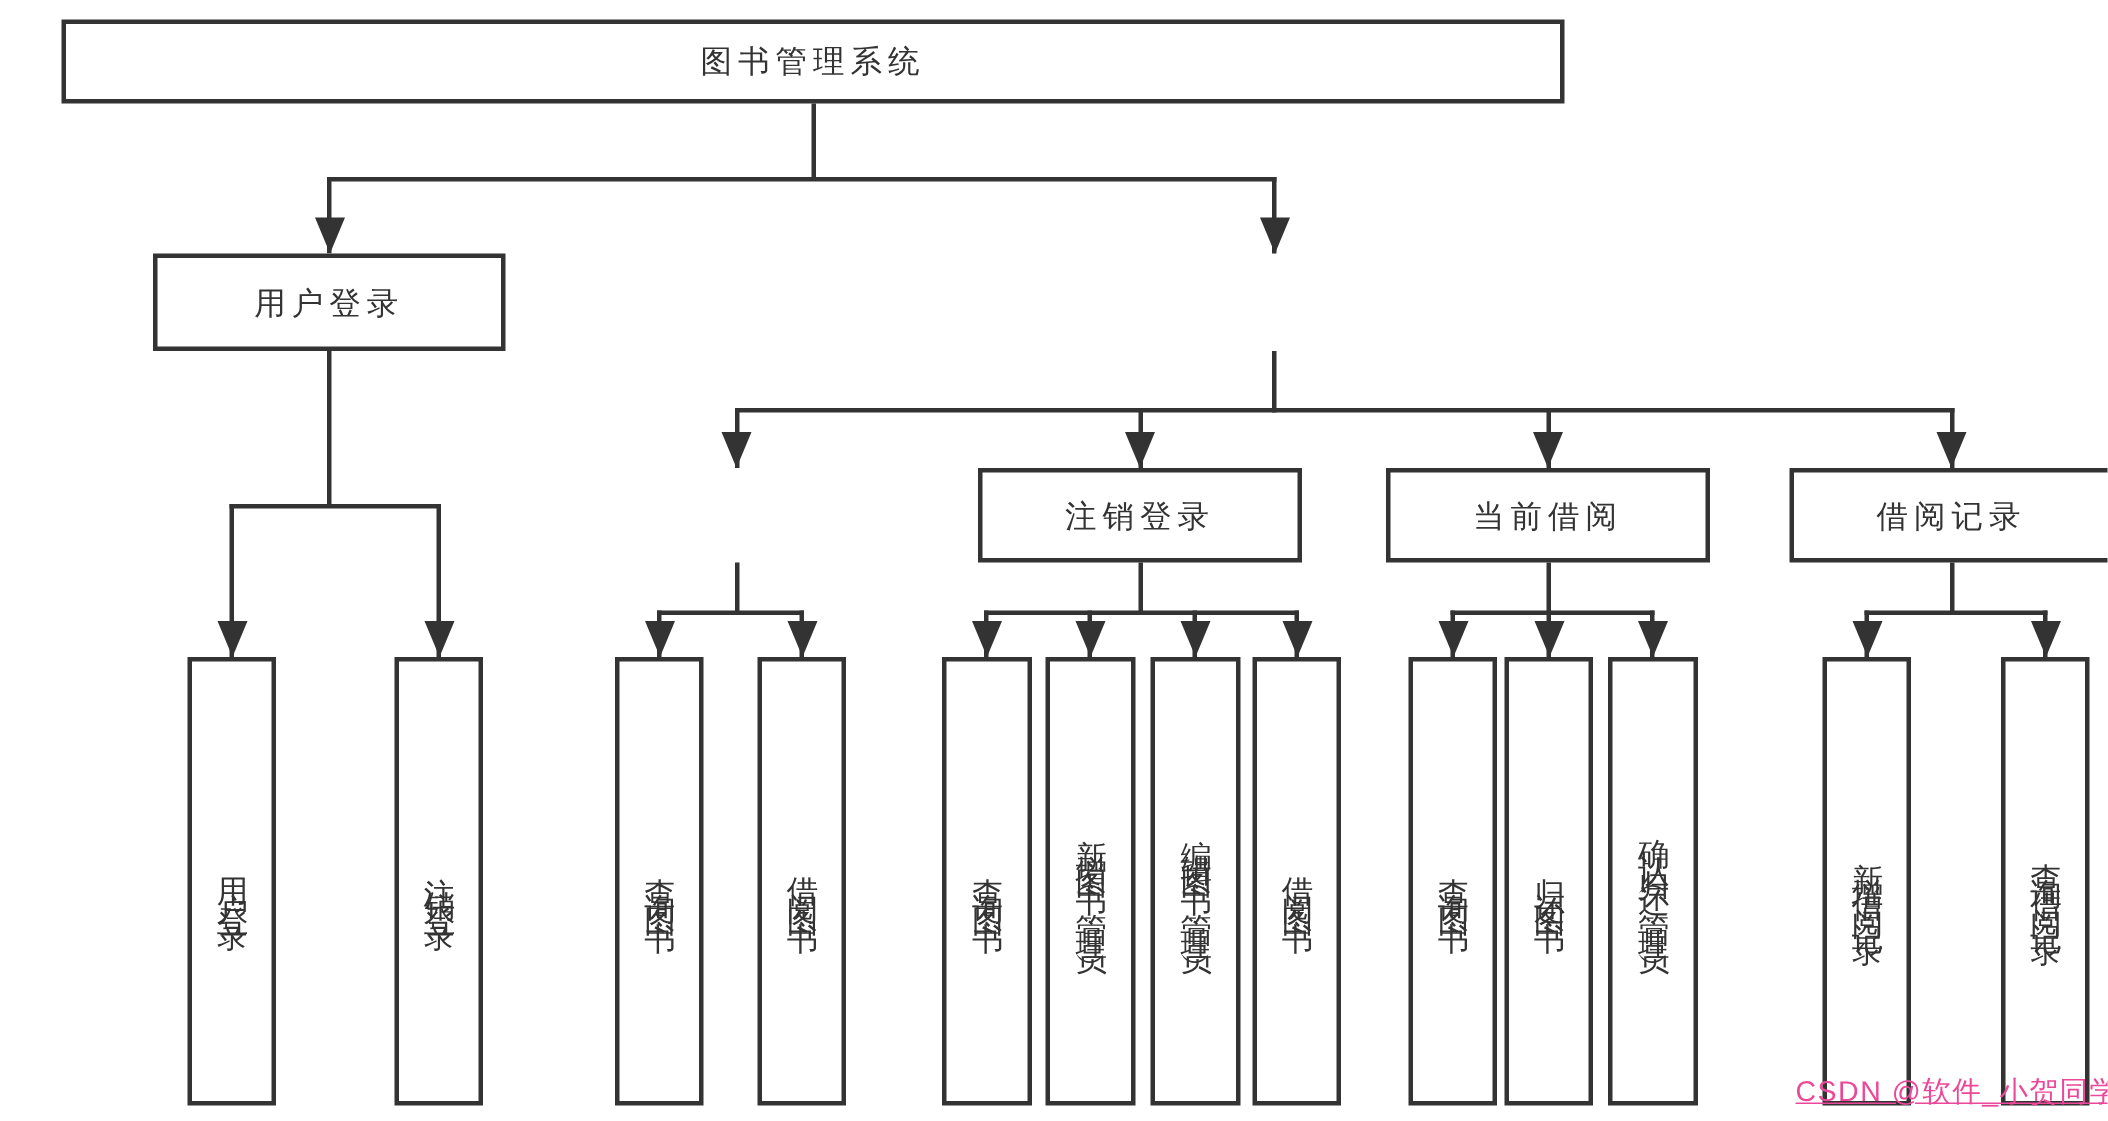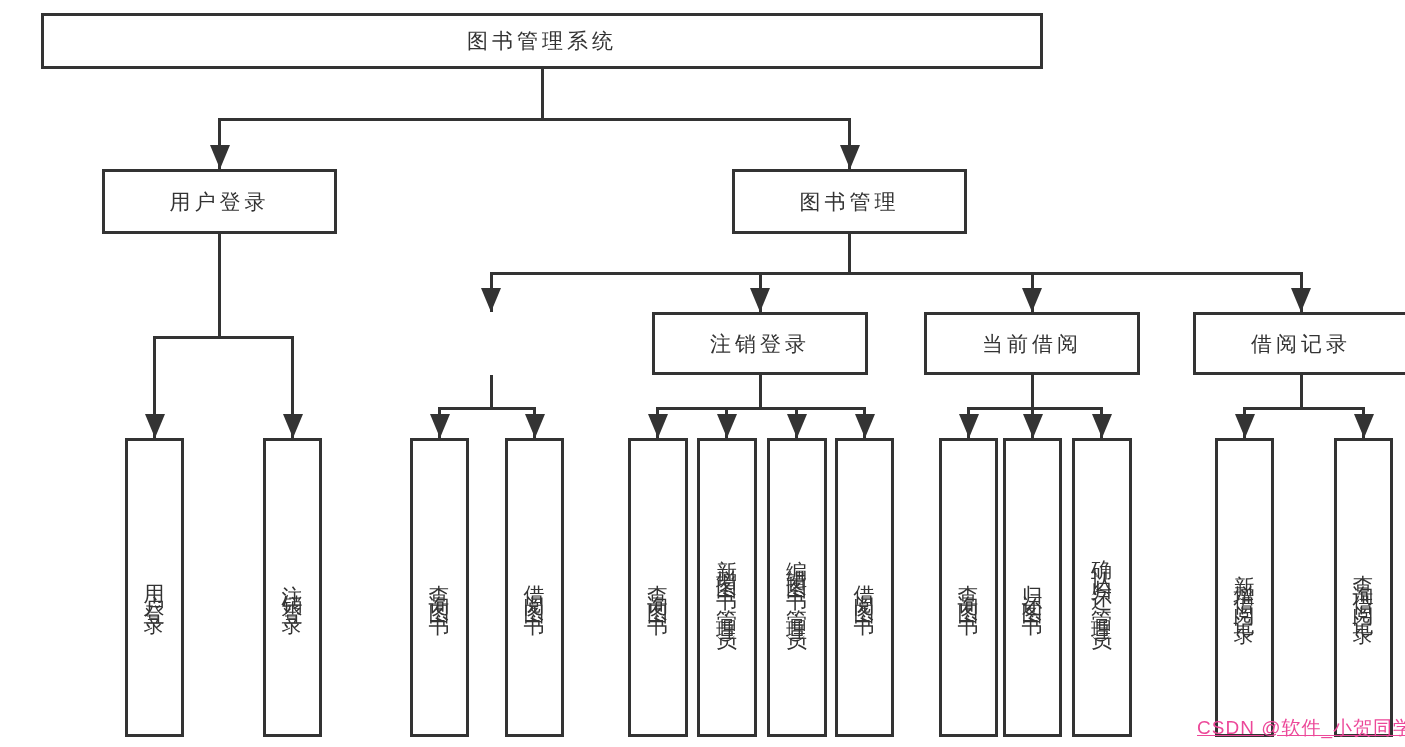--- a/index.html
+++ b/index.html
@@ -59,21 +59,20 @@
   <div class="box hbox" style="left:21px;top:13px;width:1002px;height:56px">图书管理系统</div>
 
   <div class="v" style="left:520.5px;top:69px;height:50px"></div>
 
   <div class="h" style="left:198px;top:118px;width:633px"></div>
 
   <div class="arrow" style="left:198px;top:118px;height:51px"></div>
   <div class="arrow" style="left:828px;top:118px;height:51px"></div>
 
   <div class="box hbox" style="left:82px;top:169px;width:235px;height:65px">用户登录</div>
-  <div class="box hbox" style="left:712px;top:169px;width:235px;height:65px">图书管理</div>
 
   <div class="v" style="left:198px;top:234px;height:103px"></div>
   <div class="h" style="left:133px;top:336px;width:141px"></div>
   <div class="arrow" style="left:133px;top:336px;height:102px"></div>
   <div class="arrow" style="left:271px;top:336px;height:102px"></div>
 
   <div class="v" style="left:828px;top:234px;height:41px"></div>
   <div class="h" style="left:469.5px;top:272px;width:813px"></div>
   <div class="arrow" style="left:469.5px;top:272px;height:40px"></div>
   <div class="arrow" style="left:738.5px;top:272px;height:40px"></div>

